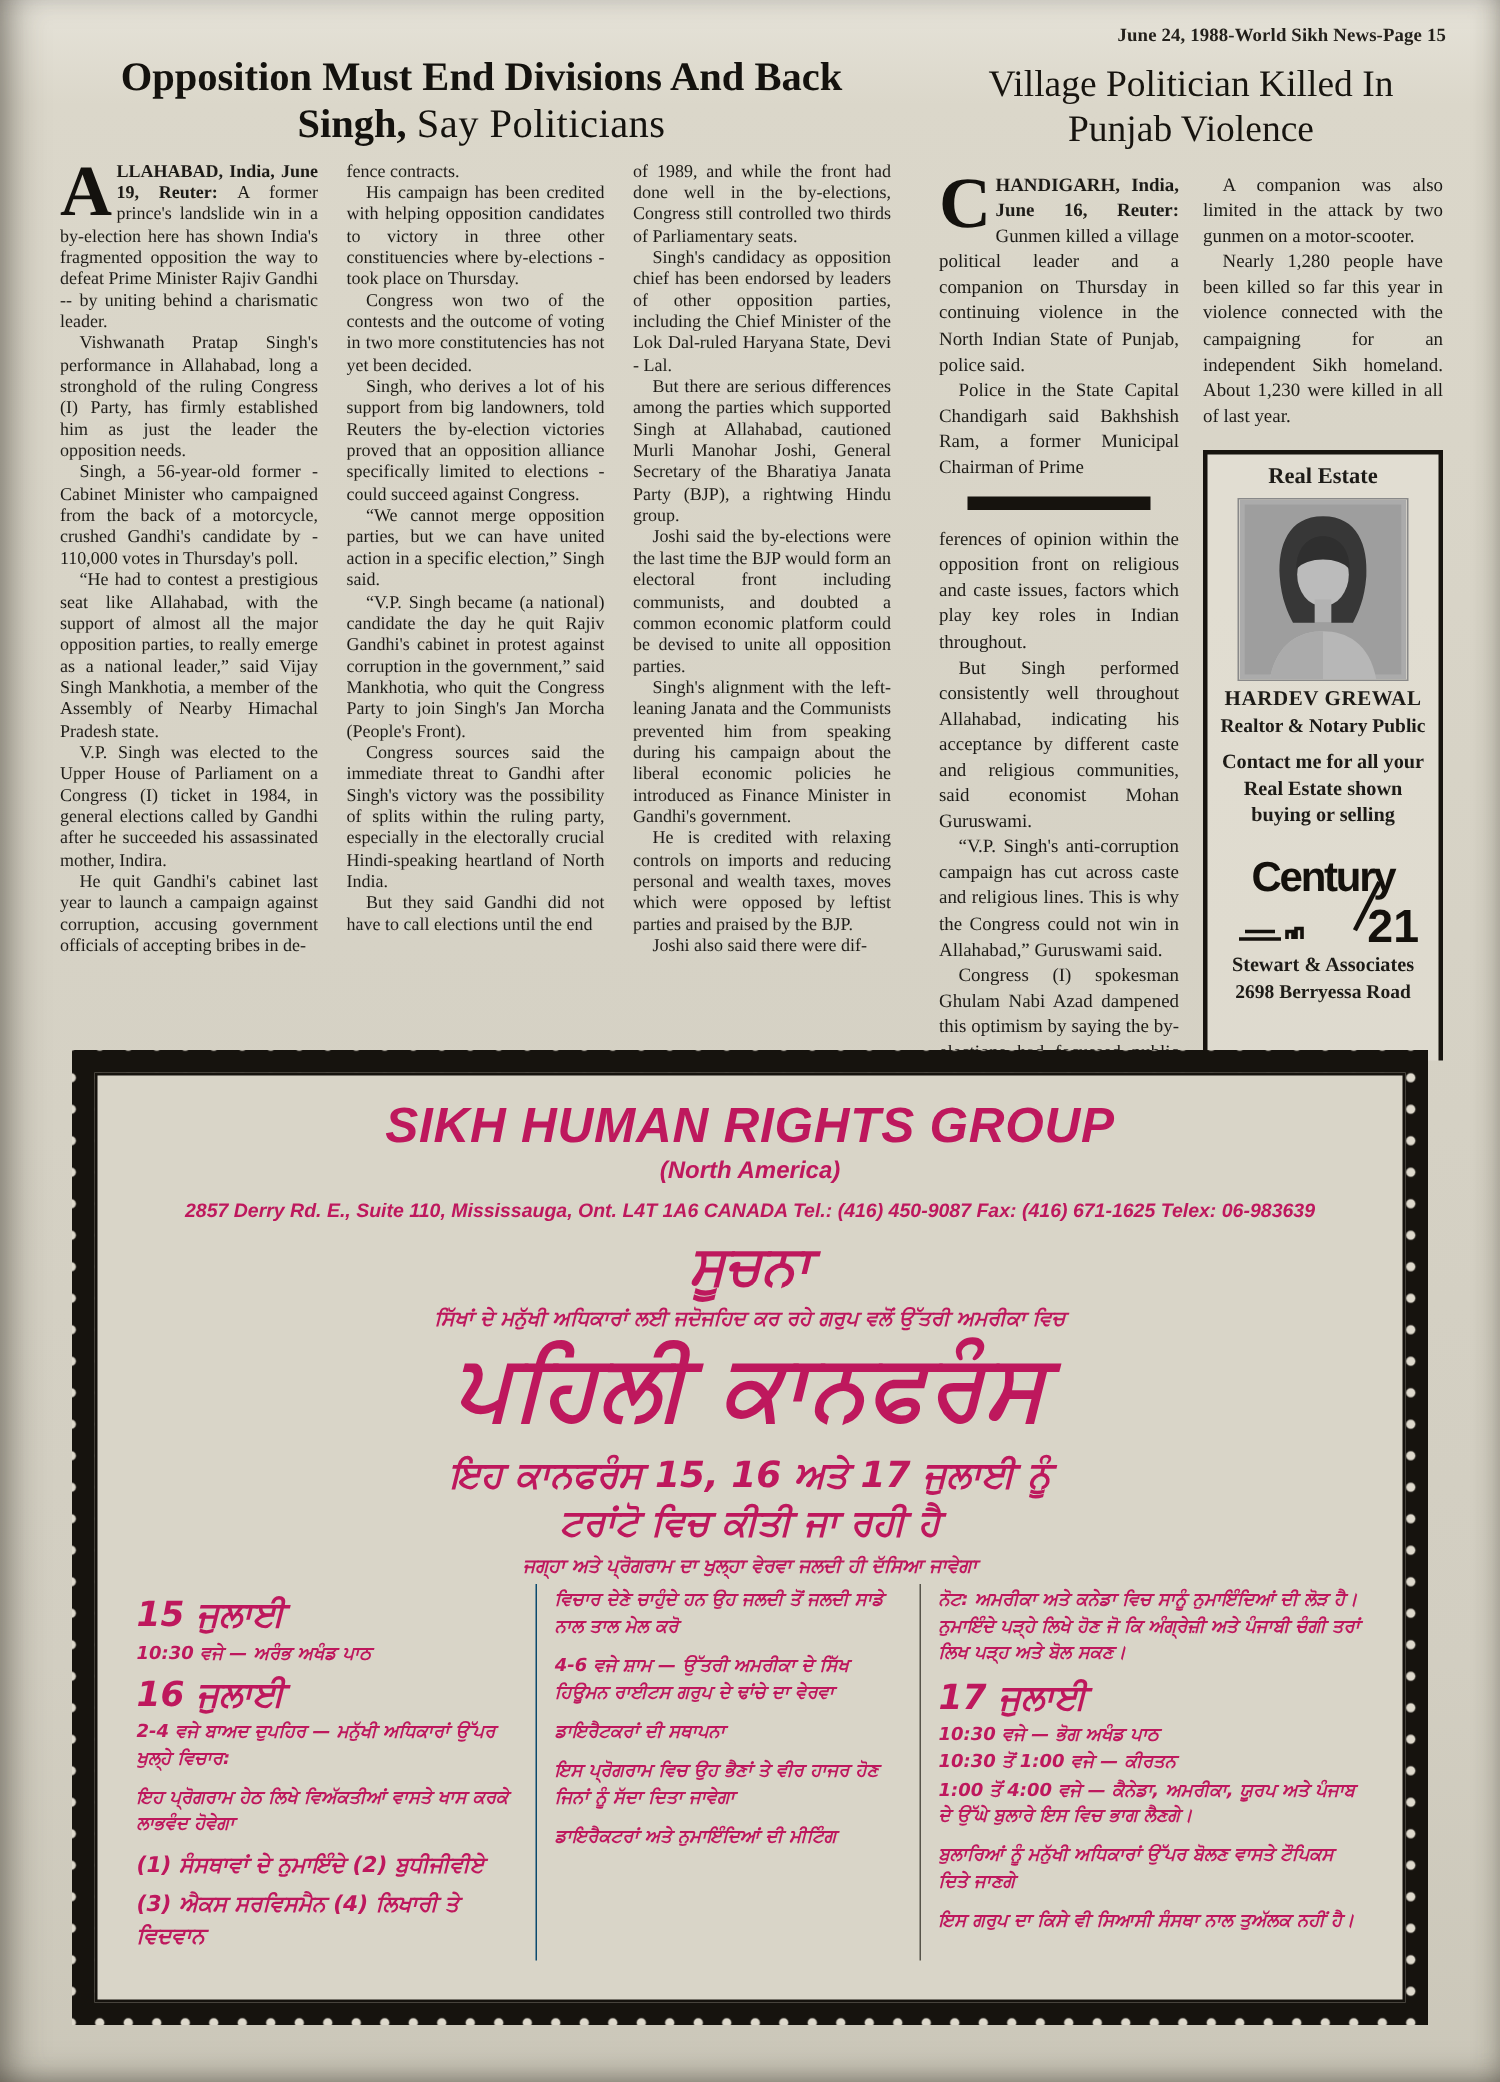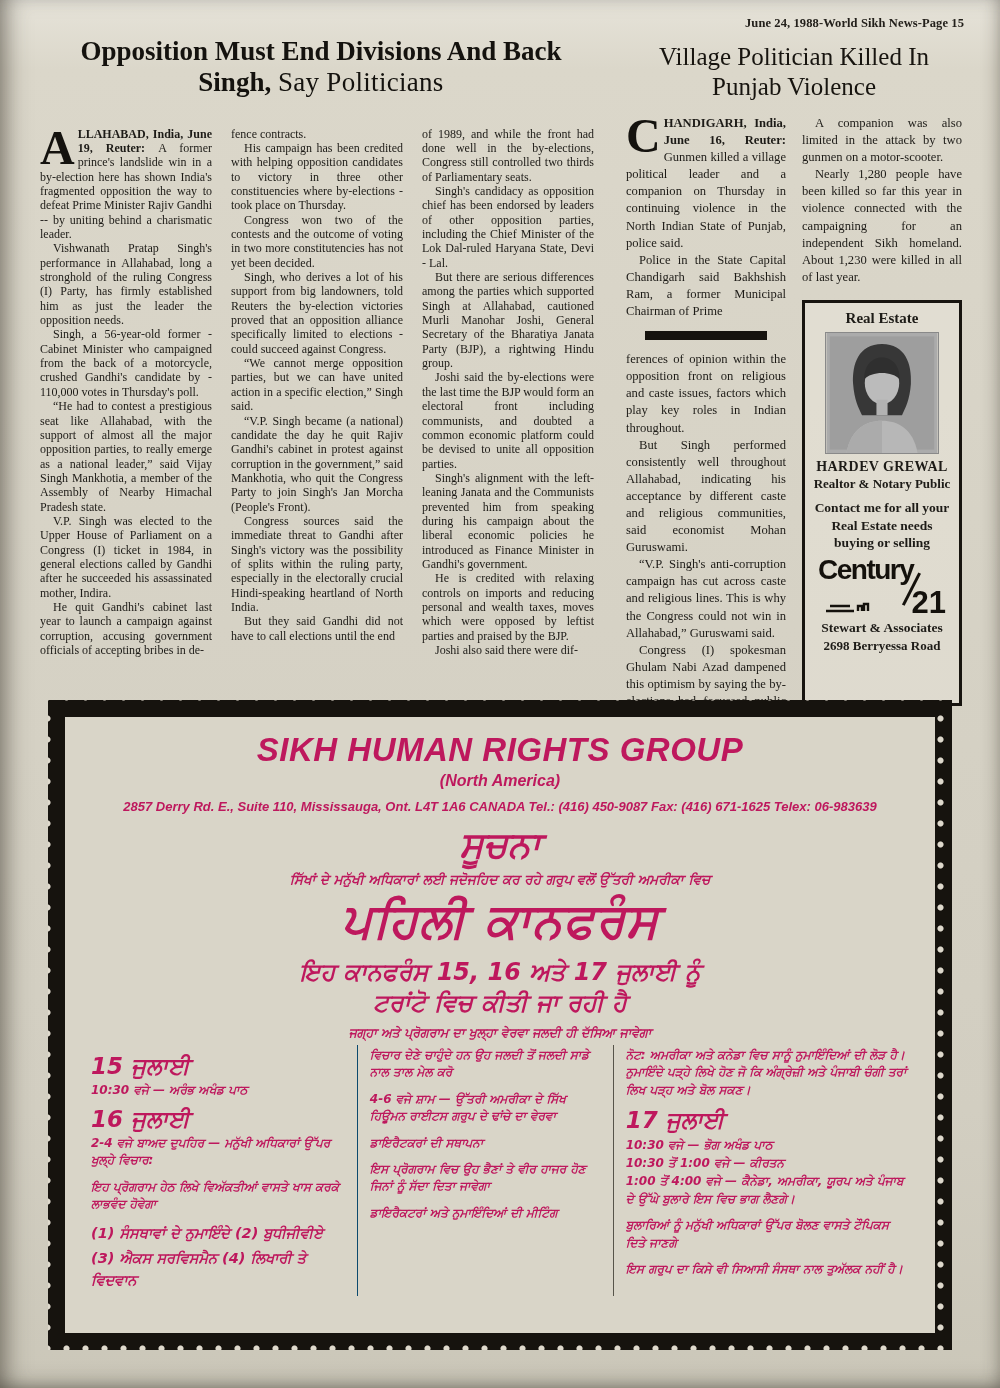--- a/index.html
+++ b/index.html
@@ -13,21 +13,21 @@
                 inset 0 6px 14px -10px rgba(255,255,255,.7);
   }
   .masthead {
     position:absolute; top:16px; right:36px;
     font-size:12.5px; font-weight:bold; letter-spacing:.1px; color:#23201b;
   }
   .articles { position:absolute; left:40px; top:34px; width:922px; display:flex; }
 
   
   .article-left { width:562px; flex:0 0 562px; }
-  .article-left h1 { margin:2px 0 28px; text-align:center; font-size:27px; line-height:1.16; color:#14120e; }
+  .article-left h1 { margin:2px 0 8px; text-align:center; font-size:27px; line-height:1.16; color:#14120e; }
   .hl-bold { font-weight:bold; }
   .hl-light { font-weight:normal; letter-spacing:.3px; }
   .cols3 { display:flex; gap:19px; }
   .col-a1 { width:172px; height:598px; overflow:hidden; text-align:justify;
             font-size:12px; line-height:14.35px; }
   .col-a1 p, .col-a2 p { margin:0; text-indent:13px; }
   p.lead { text-indent:0; }
   .dropcap { float:left; font-size:48px; line-height:37px; font-weight:bold; padding:2px 3px 0 0; color:#14120e; }
   .dateline { font-weight:bold; }
 
@@ -41,21 +41,21 @@
 
   
   .re-ad { margin-top:14px; border:3px solid #17140f; background:rgba(250,248,240,.25);
            text-align:center; padding:7px 5px 9px; text-indent:0; }
   .re-head { font-size:15px; font-weight:bold; }
   .re-photo { width:112px; height:120px; margin:5px auto 4px; display:block;
               border:1px solid #8d8a7e; filter:grayscale(1) contrast(.92); }
   .re-name { font-size:14px; font-weight:bold; letter-spacing:.4px; }
   .re-title { font-size:13px; font-weight:bold; }
   .re-tag { font-size:13.5px; font-weight:bold; line-height:1.3; margin-top:7px; }
-  .c21 { position:relative; width:128px; height:50px; margin:9px auto 2px; text-align:left; }
+  .c21 { position:relative; width:128px; height:50px; margin:24px auto 2px; text-align:center; }
   .c21-word { font-family:"Liberation Sans", sans-serif; font-weight:bold; font-size:28px;
               letter-spacing:-1.5px; color:#14110c; }
   .c21-slash { position:absolute; width:2.5px; height:36px; background:#14110c;
                right:34px; bottom:4px; transform:rotate(27deg); }
   .c21-num { position:absolute; right:0; bottom:0; font-family:"Liberation Sans", sans-serif;
              font-weight:bold; font-size:31px; color:#14110c; }
   .c21-house { position:absolute; left:6px; bottom:-2px; }
   .re-company { font-size:13.5px; font-weight:bold; margin-top:8px; }
   .re-addr { font-size:13px; font-weight:bold; line-height:1.5; }
 
@@ -71,21 +71,21 @@
     width:100%; height:100%; box-sizing:border-box; overflow:hidden;
     background:#d9d5c8; border:2px solid #16130e; text-align:center;
     font-family:"Liberation Sans", sans-serif; color:#be185d;font-style:italic;
   }
   .shrg-title { font-size:33px; font-weight:bold; letter-spacing:.5px; margin-top:14px; }
   .shrg-sub { font-size:16px; font-weight:bold; margin-top:3px; }
   .shrg-addr { font-size:13px; font-weight:bold; margin-top:9px; }
   .g { font-family:"DejaVu Sans","Liberation Sans",sans-serif; }
   .g-notice { font-size:36px; font-weight:bold; margin-top:12px; line-height:1.05; }
   .g-notice-sub { font-size:13.5px; font-weight:bold; margin-top:7px; }
-  .g-main { font-size:48px; font-weight:bold; margin-top:8px; line-height:1.02; letter-spacing:1px; }
+  .g-main { font-size:60px; font-weight:bold; margin-top:8px; line-height:1.02; letter-spacing:1px; }
   .g-date { font-size:24px; font-weight:bold; margin-top:12px; line-height:1.32; }
   .g-note { font-size:12.5px; font-weight:bold; margin-top:5px; }
   .g-prog-head { font-size:22px; font-weight:bold; margin:10px 0 4px; }
   .prog { display:flex; text-align:left; padding:0 14px; margin-top:4px; }
   .prog-col { box-sizing:border-box; padding:2px 12px 0; font-size:12px; font-weight:600; line-height:1.45; }
   .prog-col.c1 { width:33%; }
   .prog-col.c2 { width:30.5%; border-left:1px solid #0c4a6e; border-right:1px solid #57544a; }
   .prog-col.c3 { width:36.5%; }
   .prog h3 { margin:7px 0 3px; font-size:23px; font-weight:bold; line-height:1.1; }
   .prog p { margin:0 0 9px; text-indent:0; }
@@ -167,21 +167,21 @@
               <ellipse cx="50" cy="45" rx="15.5" ry="19" fill="#c7c0af"></ellipse>
               <path d="M34 42 C34 28 42 22 50 22 C58 22 66 28 66 42 C60 34 40 34 34 42 Z" fill="#2c2722"></path>
               <rect x="45" y="60" width="10" height="14" fill="#bdb6a5"></rect>
               <path d="M18 108 C22 86 36 79 50 79 C64 79 78 86 82 108 Z" fill="#c2bcab"></path>
               <path d="M18 108 C22 86 36 79 50 79 L50 108 Z" fill="#b5af9e"></path>
             </svg>
             <div class="re-name">HARDEV GREWAL</div>
             <div class="re-title">Realtor &amp; Notary Public</div>
             <div class="re-tag">
               <span>Contact me for all your</span><br>
-              <span>Real Estate needs</span><br>
+              <span>Real Estate shown</span><br>
               <span>buying or selling</span>
             </div>
             <div class="c21">
               <span class="c21-word">Century</span>
               <span class="c21-slash"></span>
               <span class="c21-num">21</span>
               <svg class="c21-house" width="62" height="14" viewBox="0 0 62 14" xmlns="http://www.w3.org/2000/svg">
                 <path d="M2 12 H30 M6 7 H26 M34 12 v-5 h4 v5 M40 12 v-7 h4 v7" stroke="#14110c" stroke-width="2.4" fill="none"></path>
               </svg>
             </div>

